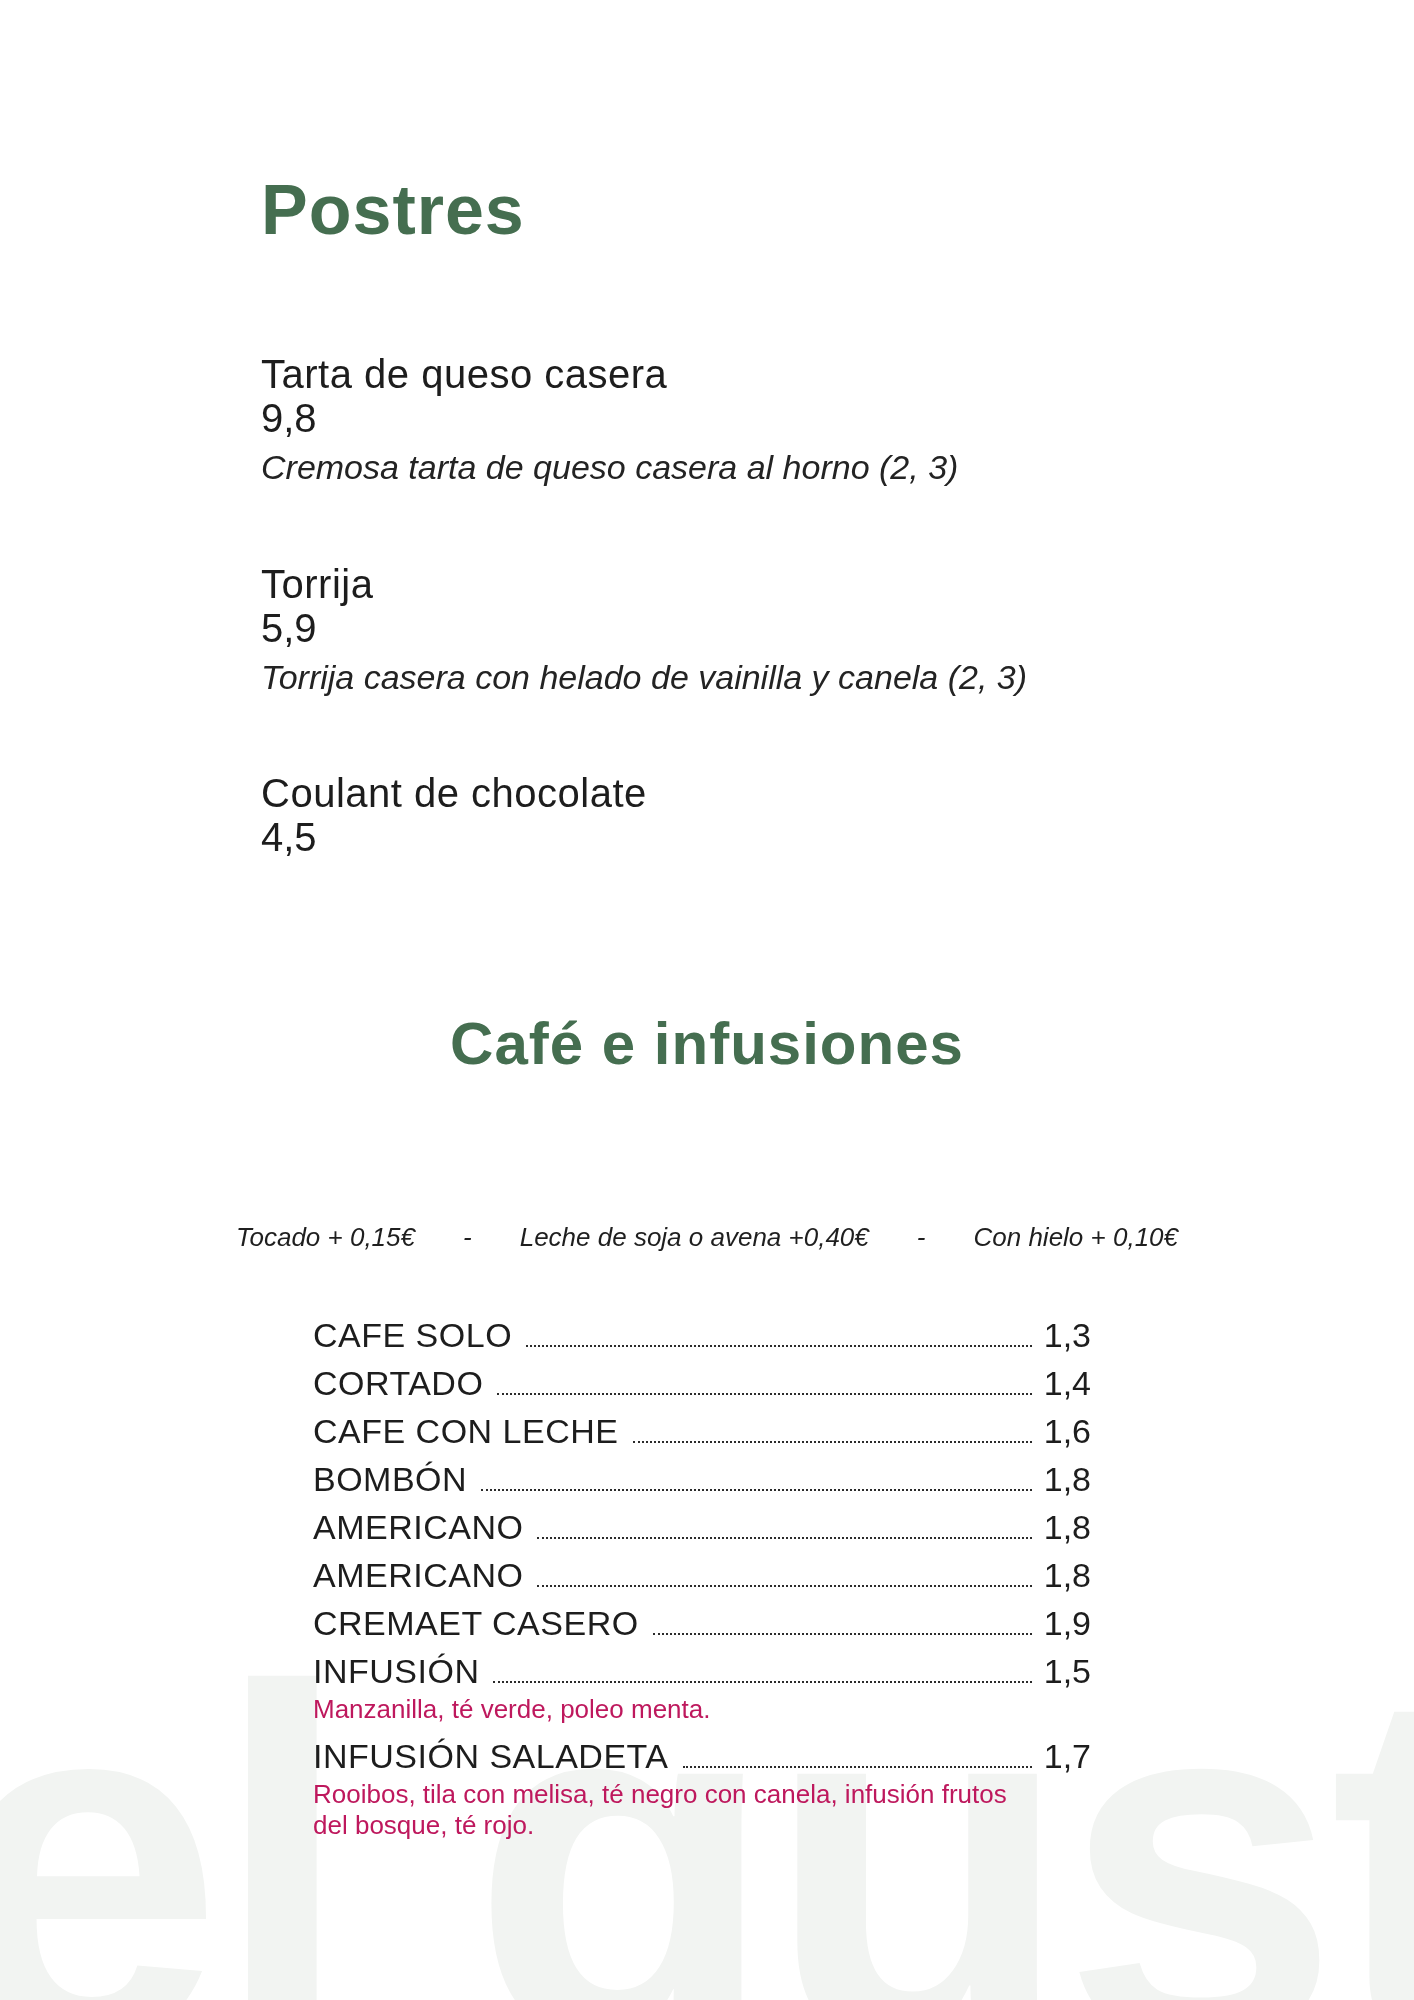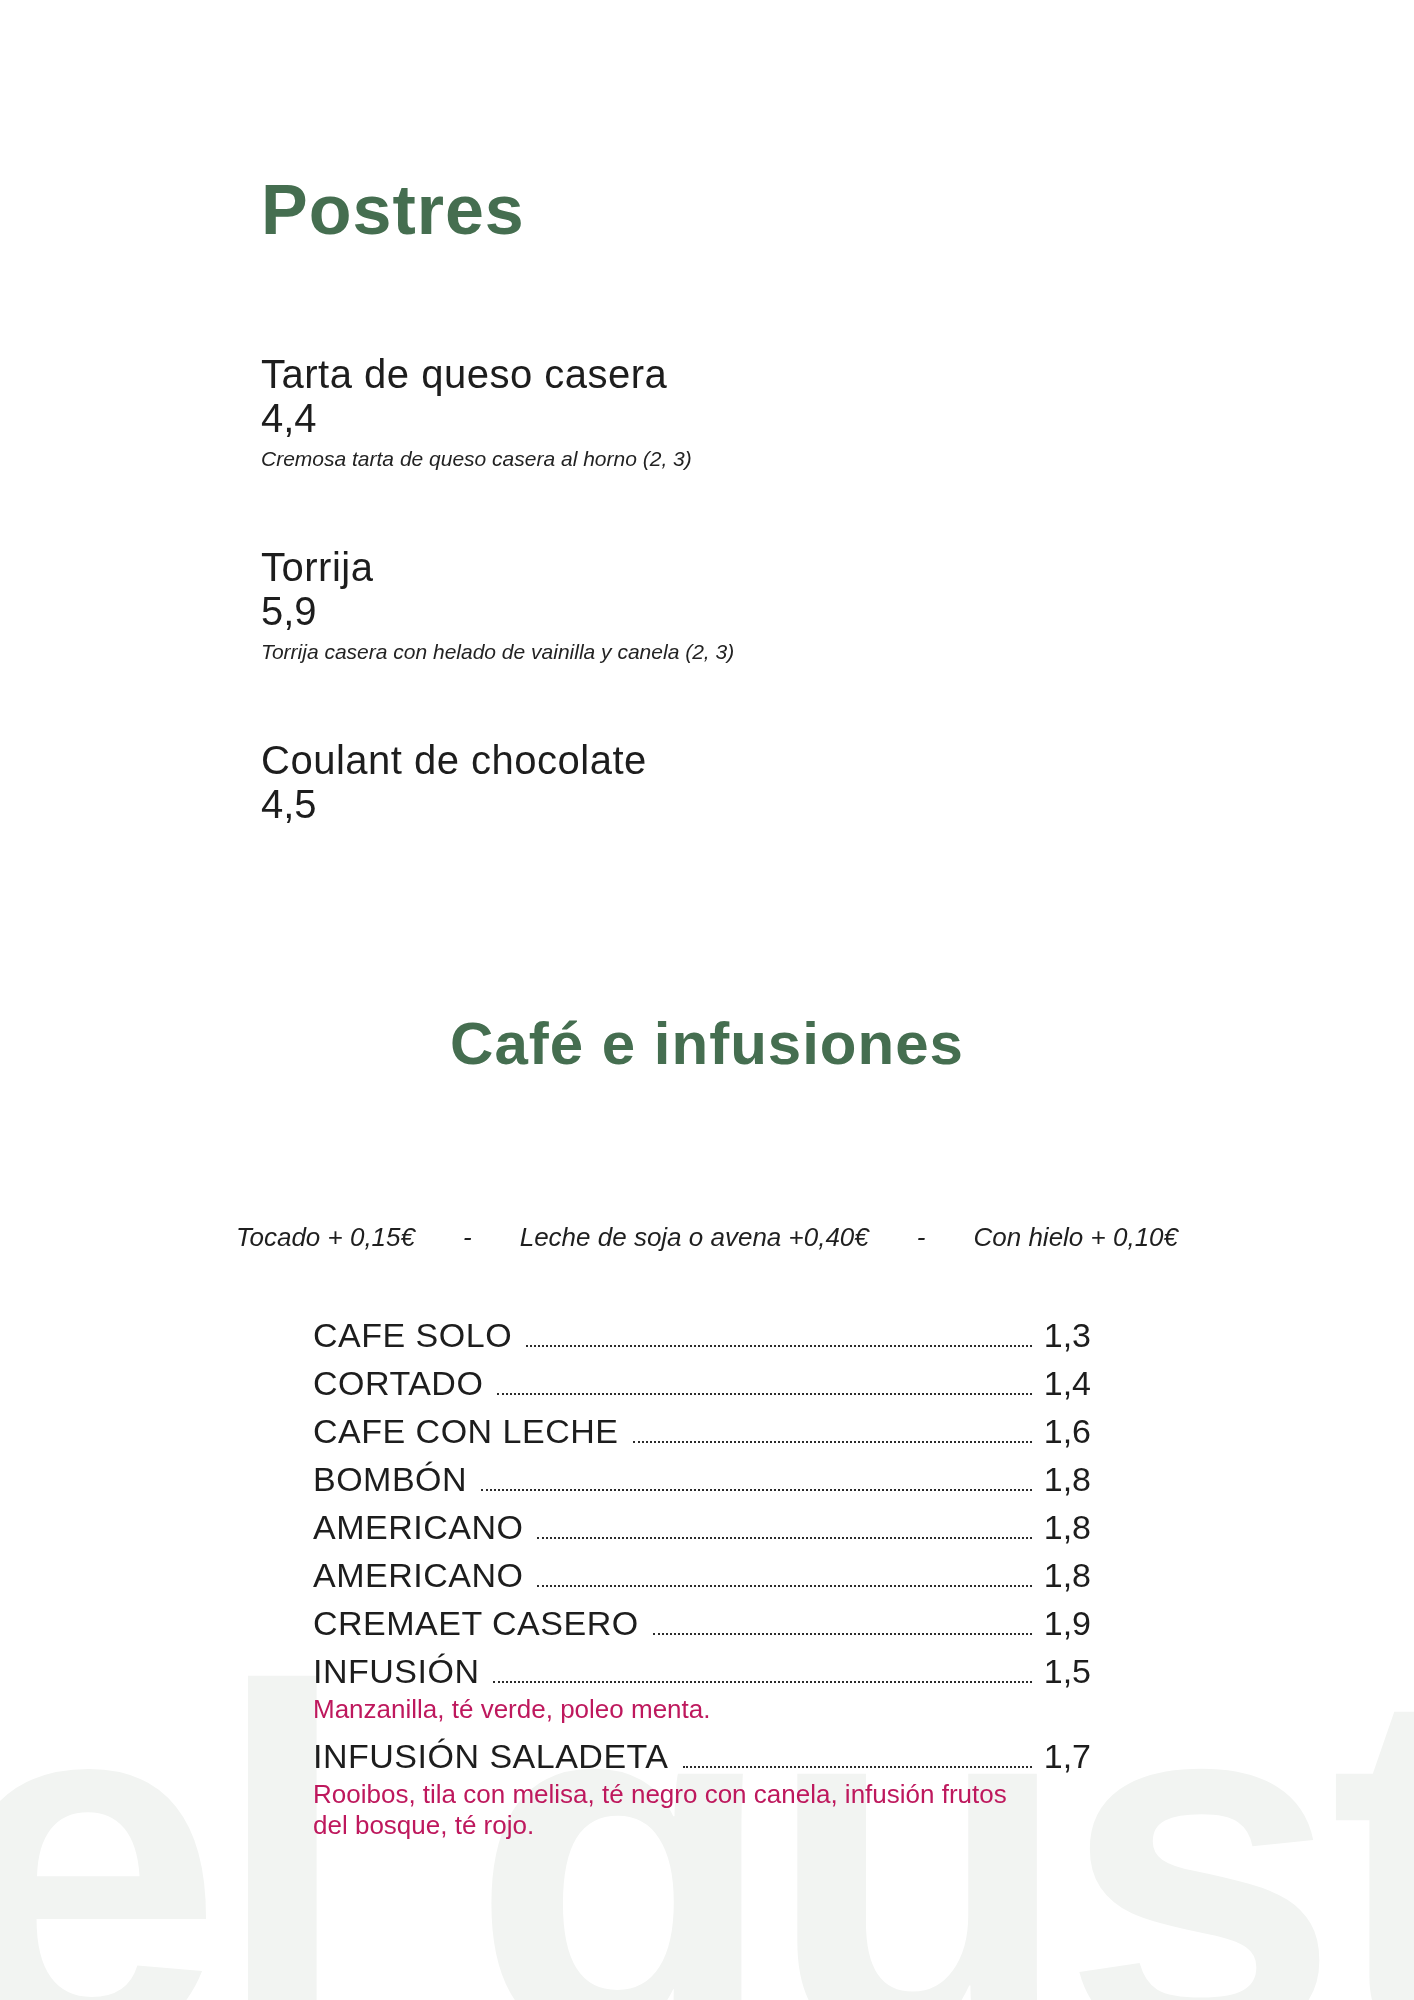--- a/index.html
+++ b/index.html
@@ -74,21 +74,21 @@
     letter-spacing: 0.5px;
   }
   .p-price {
     font-size: 40px;
     font-weight: 400;
     line-height: 1.1;
   }
   .p-desc {
     margin-top: 6px;
     max-width: 790px;
-    font-size: 21px;
+    font-size: 34px;
     font-style: italic;
     line-height: 1.28;
     color: #232323;
   }
 
   
   .extras {
     position: absolute;
     top: 1222px; left: 0; width: 100%;
     display: flex;
@@ -142,21 +142,21 @@
 <div class="page">
 
   <div class="watermark">el gustet</div>
 
   <h1 class="section-title postres-title">Postres</h1>
 
   <div class="postres-items">
     <div class="p-item">
       <div class="p-head">
         <span class="p-name">Tarta de queso casera</span>
-        <span class="p-price">4,4</span>
+        <span class="p-price">9,8</span>
       </div>
       <div class="p-desc">Cremosa tarta de queso casera al horno (2, 3)</div>
     </div>
     <div class="p-item">
       <div class="p-head">
         <span class="p-name">Torrija</span>
         <span class="p-price">5,9</span>
       </div>
       <div class="p-desc">Torrija casera con helado de vainilla y canela (2, 3)</div>
     </div>

